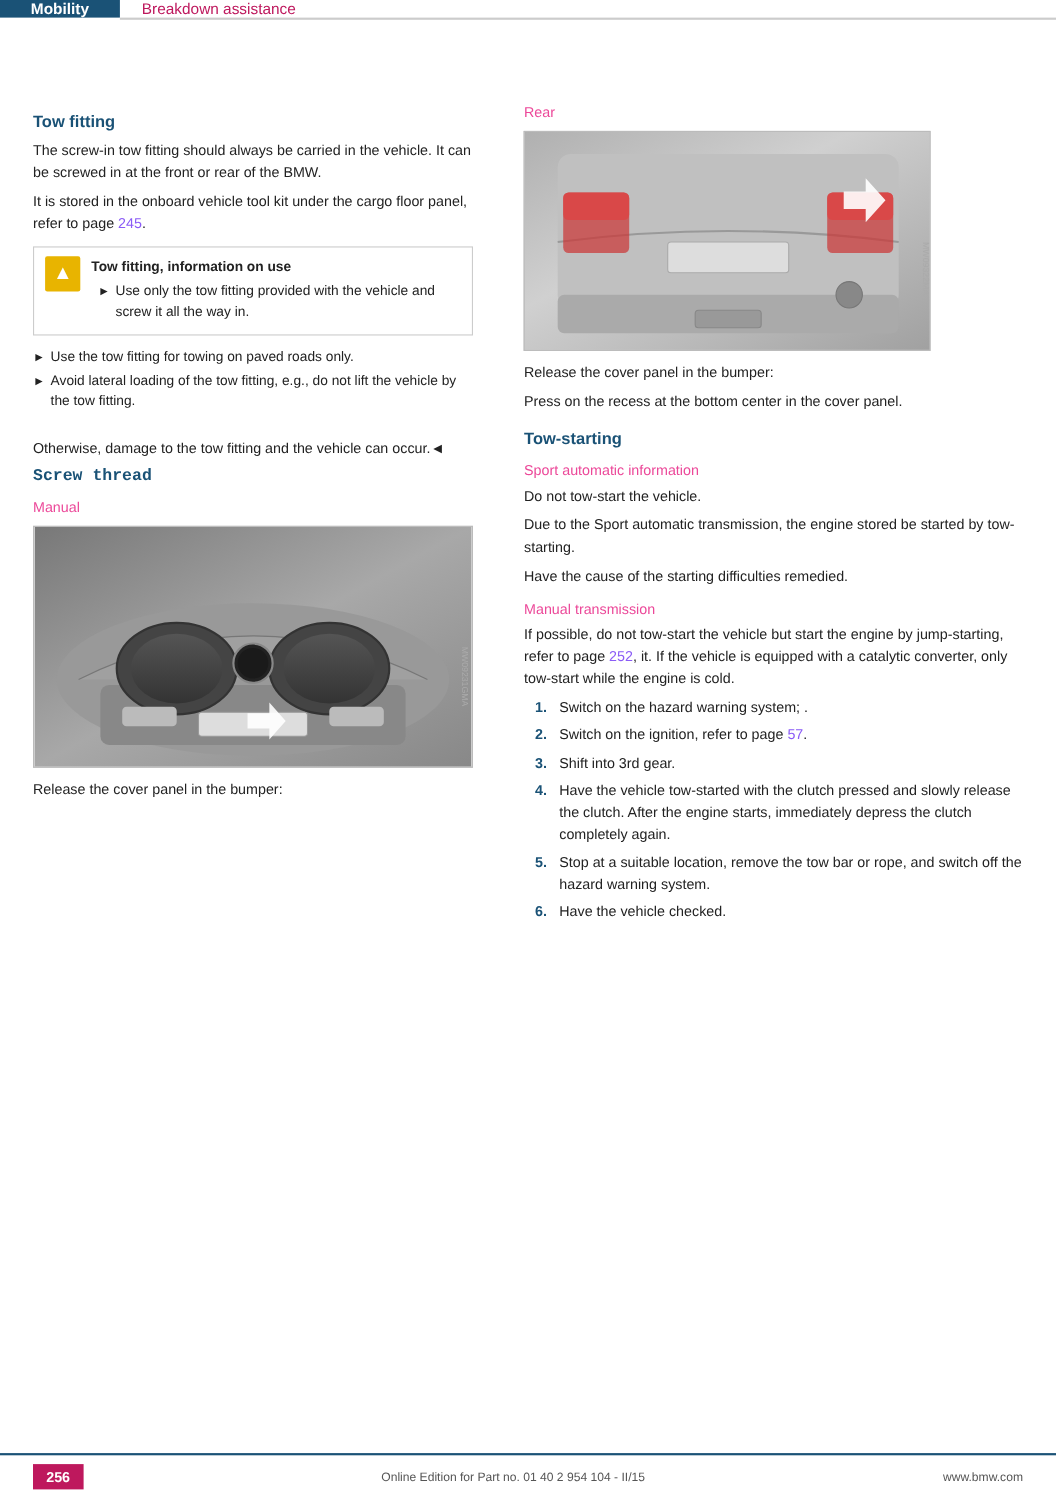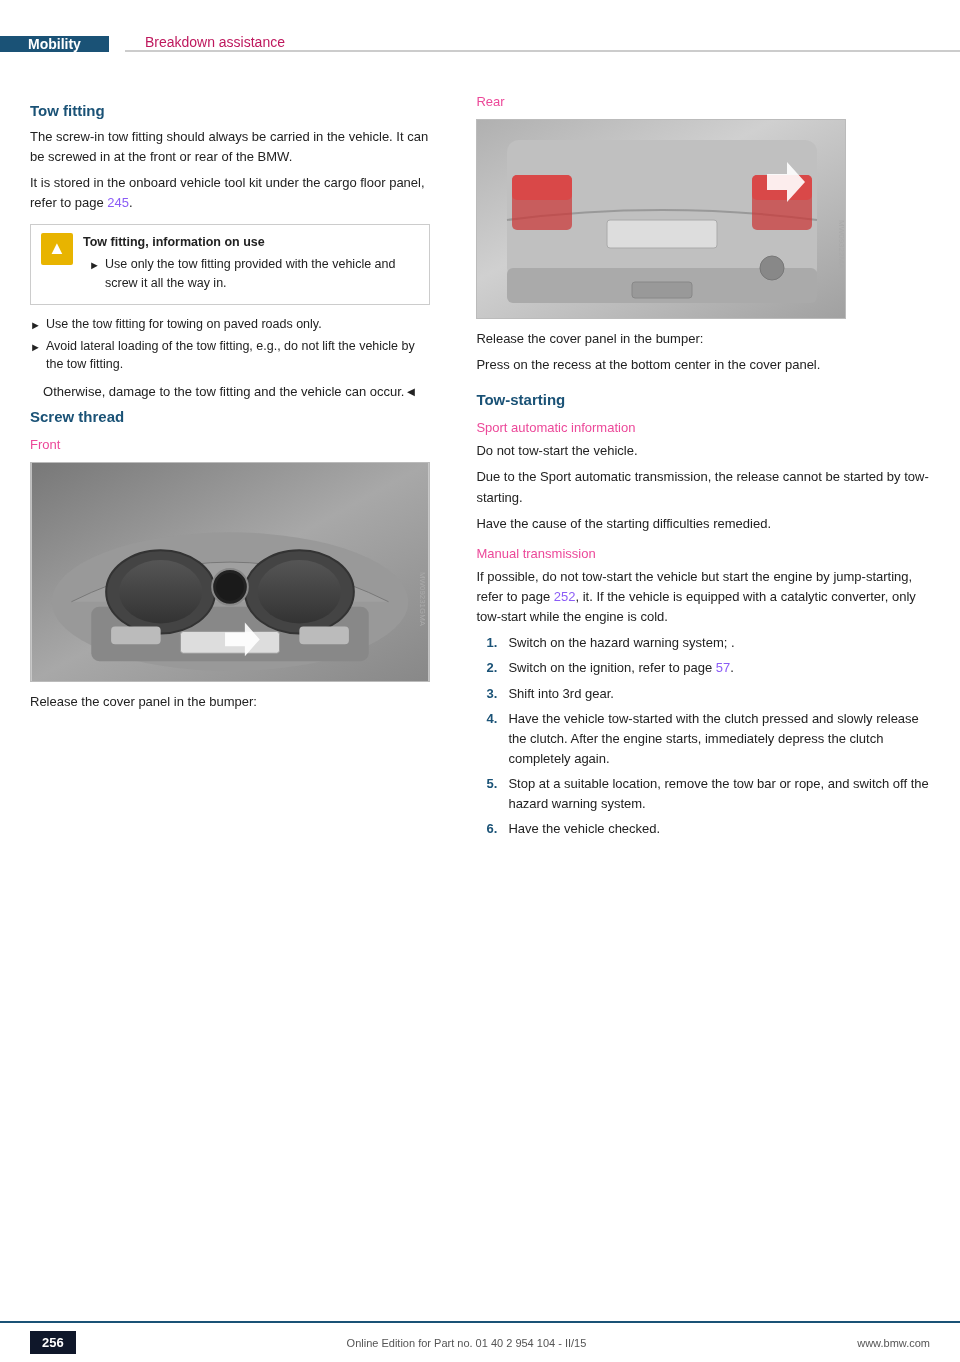--- a/index.html
+++ b/index.html
@@ -9,24 +9,23 @@
       background: #fff;
       color: #222;
       width: 960px;
       min-height: 1362px;
       position: relative;
     }
 
     
     .header {
       display: flex;
-      align-items: flex-end;
+      align-items: flex-start;
       height: 52px;
       background: #fff;
-      gap: 16px;
     }
     .header-mobility {
       background: #1a5276;
       color: #fff;
       font-size: 14px;
       font-weight: bold;
       padding: 0 28px;
       display: flex;
       align-items: center;
     }
@@ -187,21 +186,21 @@
       right: 0;
       display: flex;
       align-items: center;
       justify-content: space-between;
       padding: 8px 30px;
       border-top: 2px solid #1a5276;
       font-size: 12px;
       color: #444;
     }
     .footer-page {
-      background: #0f172a;
+      background: #be185d;
       color: #fff;
       padding: 4px 12px;
       font-size: 13px;
       font-weight: bold;
     }
     .footer-center {
       font-size: 11px;
       color: #555;
     }
     .footer-right {
@@ -246,25 +245,25 @@
 
     <div class="bullet-item">
       <span class="bullet-arrow">►</span>
       <span>Use the tow fitting for towing on paved roads only.</span>
     </div>
     <div class="bullet-item">
       <span class="bullet-arrow">►</span>
       <span>Avoid lateral loading of the tow fitting, e.g., do not lift the vehicle by the tow fitting.</span>
     </div>
 
-    <p class="body-text" style="margin-top:8px;text-align:center;">Otherwise, damage to the tow fitting and the vehicle can occur.◄</p>
-
-    <div class="section-title" style="margin-top:5px;">Screw thread</div>
-
-    <div class="subsection-title">Front</div>
+    <p class="body-text" style="margin-top:24px;">Otherwise, damage to the tow fitting and the vehicle can occur.◄</p>
+
+    <div class="section-title" style="margin-top:5px;font-family:Liberation Mono, monospace;">Screw thread</div>
+
+    <div class="subsection-title">Manual</div>
 
     <div class="car-image">
       <svg class="front-car-svg" viewBox="0 0 400 220" xmlns="http://www.w3.org/2000/svg">
 
         <defs>
           <linearGradient id="bgGrad" x1="0%" y1="0%" x2="100%" y2="100%">
             <stop offset="0%" style="stop-color:#787878;stop-opacity:1"></stop>
             <stop offset="50%" style="stop-color:#a8a8a8;stop-opacity:1"></stop>
             <stop offset="100%" style="stop-color:#888;stop-opacity:1"></stop>
           </linearGradient>
@@ -344,21 +343,21 @@
       </svg>
     </div>
 
     <p class="body-text">Release the cover panel in the bumper:</p>
     <p class="body-text">Press on the recess at the bottom center in the cover panel.</p>
 
     <div class="section-title" style="margin-top:16px;">Tow-starting</div>
 
     <div class="subsection-title">Sport automatic information</div>
     <p class="body-text">Do not tow-start the vehicle.</p>
-    <p class="body-text">Due to the Sport automatic transmission, the release cannot be started by tow-starting.</p>
+    <p class="body-text">Due to the Sport automatic transmission, the engine stored be started by tow-starting.</p>
     <p class="body-text">Have the cause of the starting difficulties remedied.</p>
 
     <div class="subsection-title">Manual transmission</div>
     <p class="body-text">
       <span>If possible, do not tow-start the vehicle but start the engine by jump-starting, refer to page </span><span class="link-text">252</span><span>, it. If the vehicle is equipped with a catalytic converter, only tow-start while the engine is cold.</span>
     </p>
 
     <div class="numbered-list">
 
       <div class="numbered-item">

